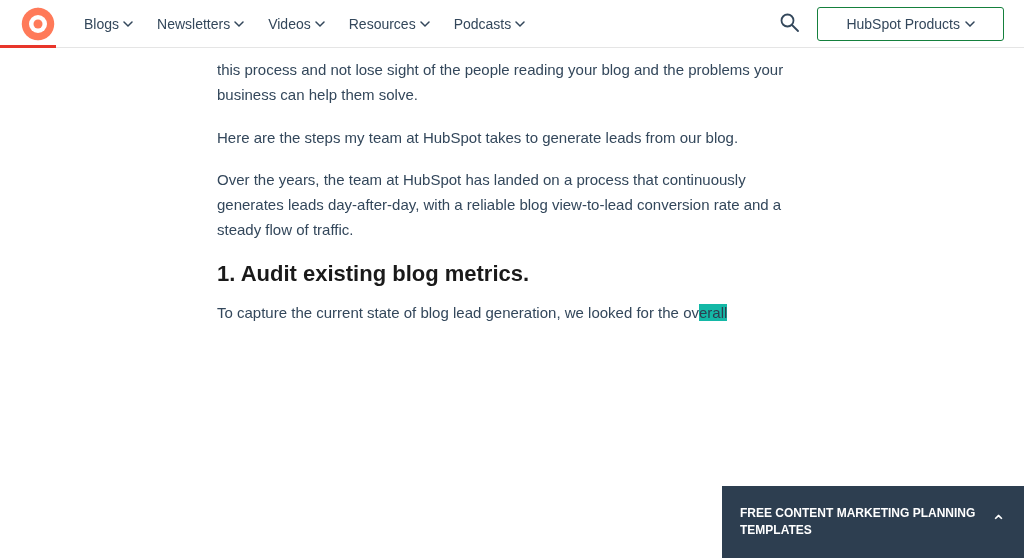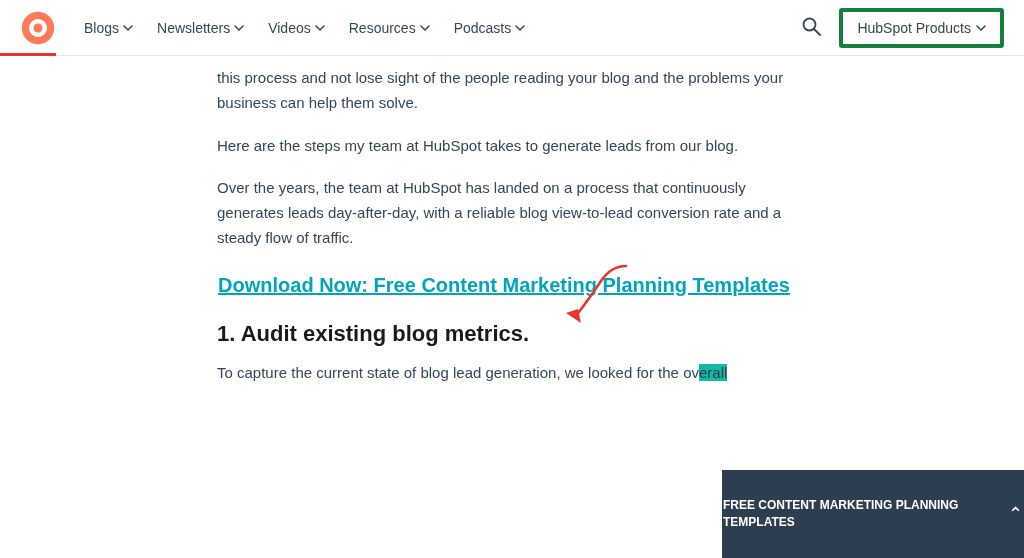--- a/index.html
+++ b/index.html
@@ -2,21 +2,21 @@
 <html><head>
   <meta charset="utf-8">
   <style>
     * { margin: 0; padding: 0; box-sizing: border-box; }
     body { font-family: 'Georgia', serif; background: #fff; width: 1024px; height: 558px; overflow: hidden; position: relative; }
 
     
     .navbar {
       display: flex;
       align-items: center;
-      height: 56px;
+      height: 48px;
       background: #fff;
       border-bottom: 1px solid #e5e5e5;
       padding: 0 20px;
       position: relative;
     }
     .navbar-logo {
       width: 36px;
       height: 36px;
       margin-right: 18px;
       flex-shrink: 0;
@@ -53,22 +53,22 @@
       background: none;
       border: none;
       cursor: pointer;
       padding: 6px;
       color: #33475b;
     }
     .hubspot-products-btn {
       display: flex;
       align-items: center;
       gap: 5px;
-      padding: 8px 14px;
-      border: 4px solid #15803d;
+      padding: 8px 28px;
+      border: 1px solid #15803d;
       border-radius: 3px;
       background: #fff;
       cursor: pointer;
       font-family: Arial, sans-serif;
       font-size: 14px;
       color: #33475b;
       font-weight: 500;
     }
     
     .navbar::after {
@@ -125,26 +125,26 @@
       color: #1a1a1a;
       margin-bottom: 14px;
     }
 
     
     .bottom-banner {
       position: absolute;
       bottom: 0;
       right: 0;
       width: 302px;
-      height: 88px;
+      height: 72px;
       background: #2d3e50;
       display: flex;
       align-items: center;
       justify-content: space-between;
-      padding: 0 1px;
+      padding: 0 18px;
       cursor: pointer;
     }
     .bottom-banner-text {
       font-family: Arial, sans-serif;
       font-size: 12px;
       font-weight: bold;
       color: #fff;
       text-transform: uppercase;
       line-height: 1.4;
       max-width: 240px;
@@ -240,32 +240,20 @@
 
 <div class="main-content">
   <div class="content-area">
 
     <p class="paragraph">this process and not lose sight of the people reading your blog and the problems your business can help them solve.</p>
 
     <p class="paragraph">Here are the steps my team at HubSpot takes to generate leads from our blog.</p>
 
     <p class="paragraph">Over the years, the team at HubSpot has landed on a process that continuously generates leads day-after-day, with a reliable blog view-to-lead conversion rate and a steady flow of traffic.</p>
 
-    <div class="download-link-container">
-      <a class="download-link" href="#">Download Now: Free Content Marketing Planning Templates</a>
-      
-      <div class="arrow-annotation">
-        <svg width="80" height="70" viewBox="0 0 80 70" fill="none" xmlns="http://www.w3.org/2000/svg">
-
-          <path d="M70 5 Q55 5 45 20 Q35 35 20 55" stroke="#e8352a" stroke-width="2.5" fill="none" stroke-linecap="round"></path>
-
-          <polygon points="10,52 22,48 25,62" fill="#e8352a"></polygon>
-        </svg>
-      </div>
-    </div>
 
     <h2 class="section-heading">1. Audit existing blog metrics.</h2>
 
 
     <p class="paragraph">To capture the current state of blog lead generation, we looked for the ov<span style="color:#2d3e50; background:#14b8a6;">erall</span></p>
 
   </div>
 </div>
 
 <div class="content-fade"></div>

